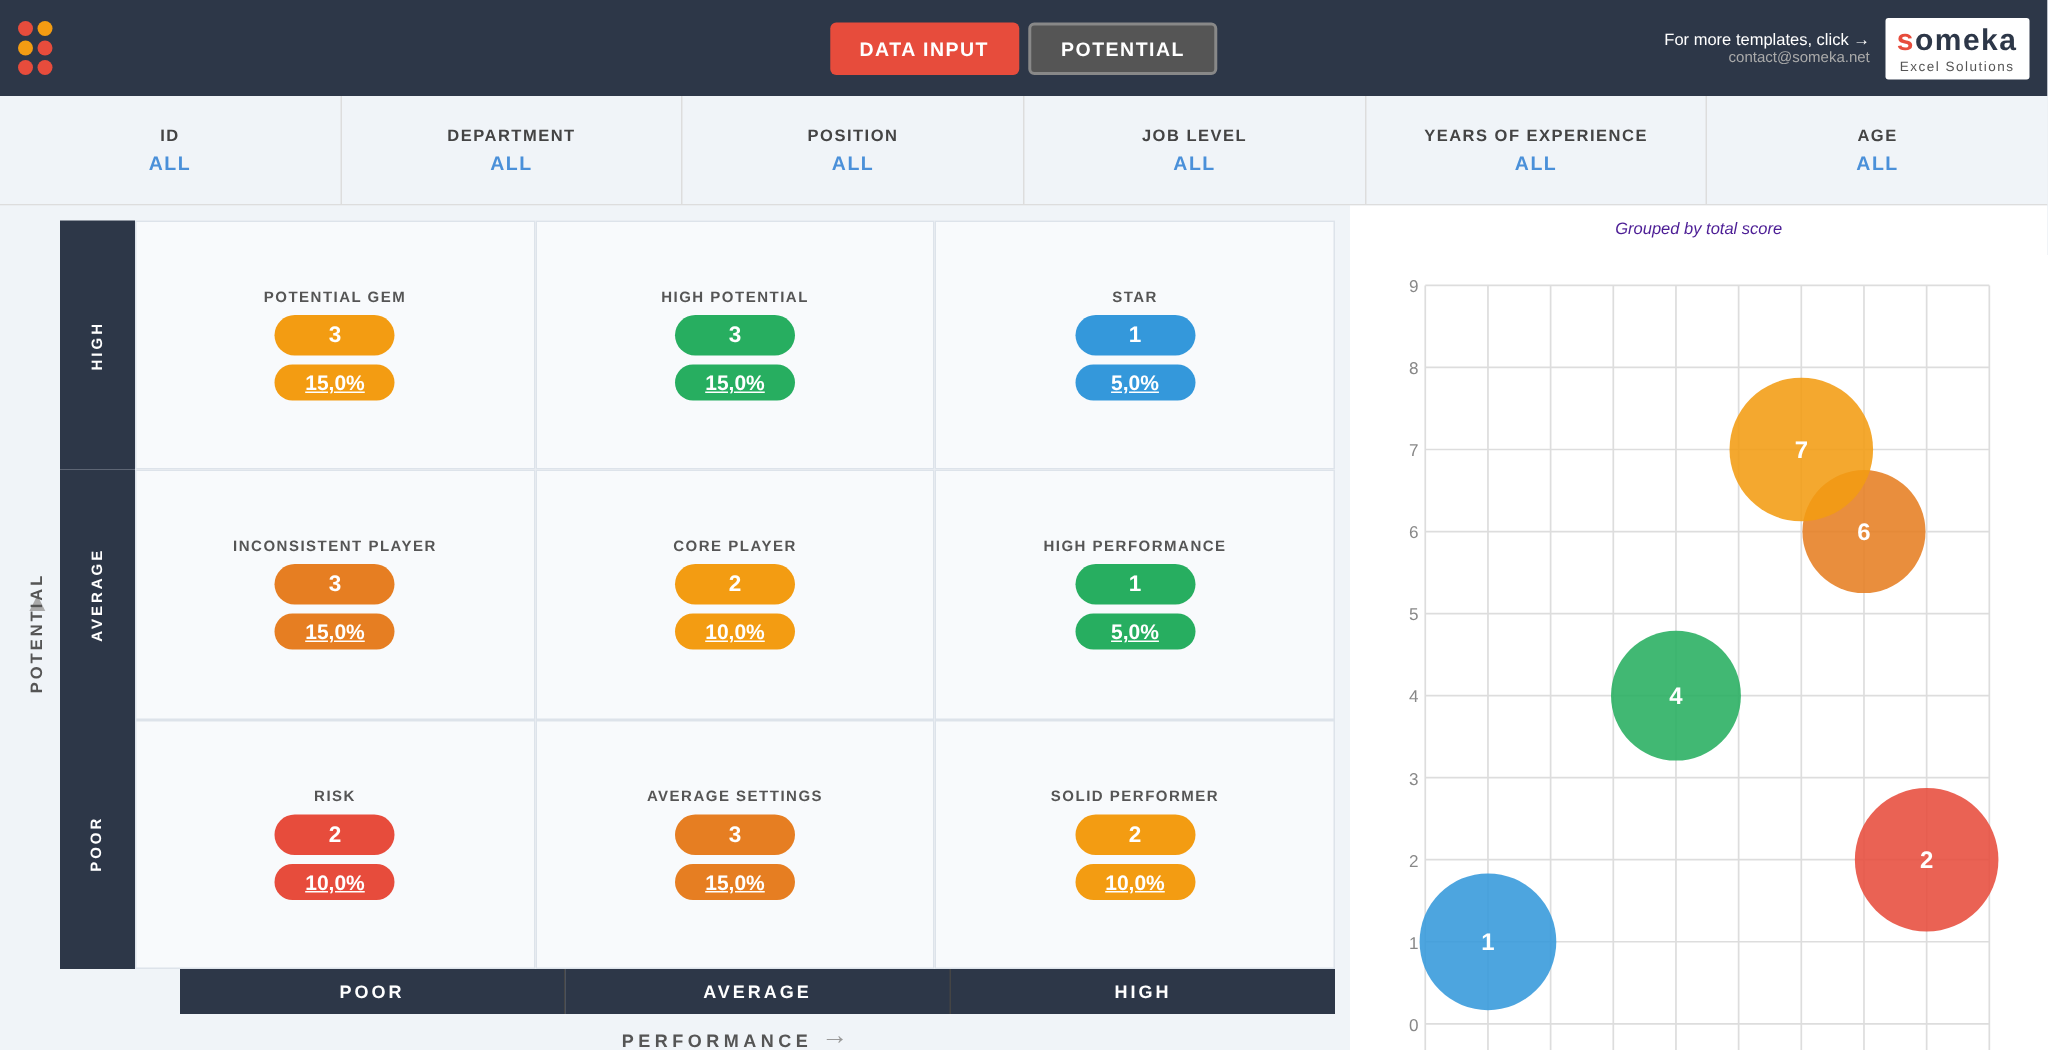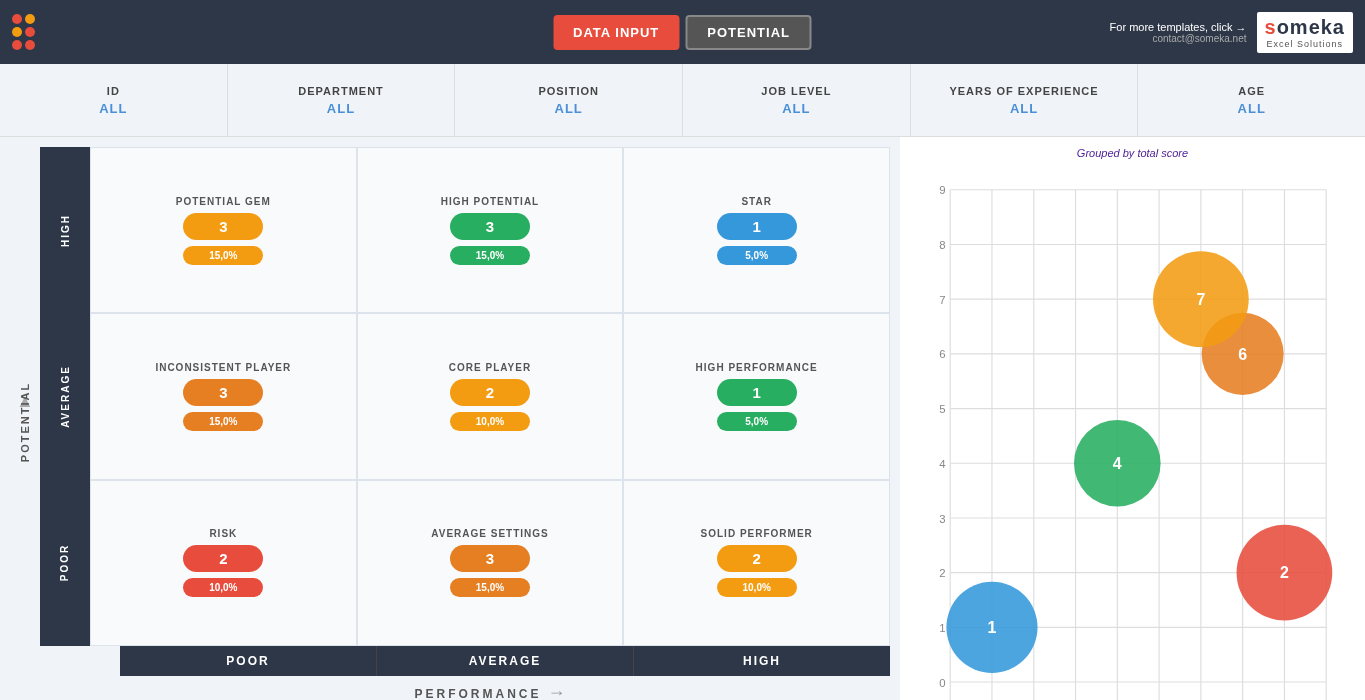--- a/index.html
+++ b/index.html
@@ -231,25 +231,26 @@
       padding: 5px 30px;
       font-size: 15px;
       font-weight: bold;
       color: white;
       text-align: center;
       min-width: 80px;
     }
     .cell-badge-pct {
       border-radius: 20px;
       padding: 4px 20px;
-      font-size: 10px;
+      font-size: 14px;
       font-weight: bold;
       color: white;
       text-align: center;
       min-width: 80px;
+      text-decoration: underline;
     }
 
     
     .grid-bottom {
       display: flex;
       padding: 0 0 0 80px;
     }
     .perf-label {
       flex: 1;
       background: #2d3748;

